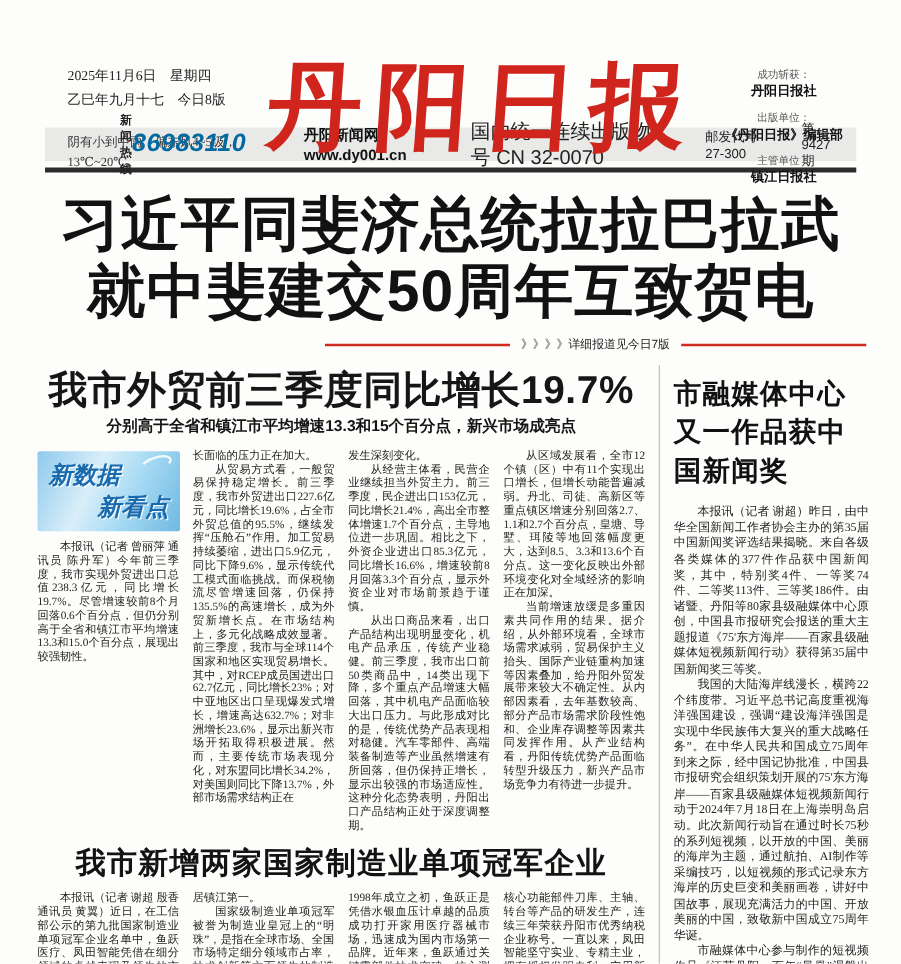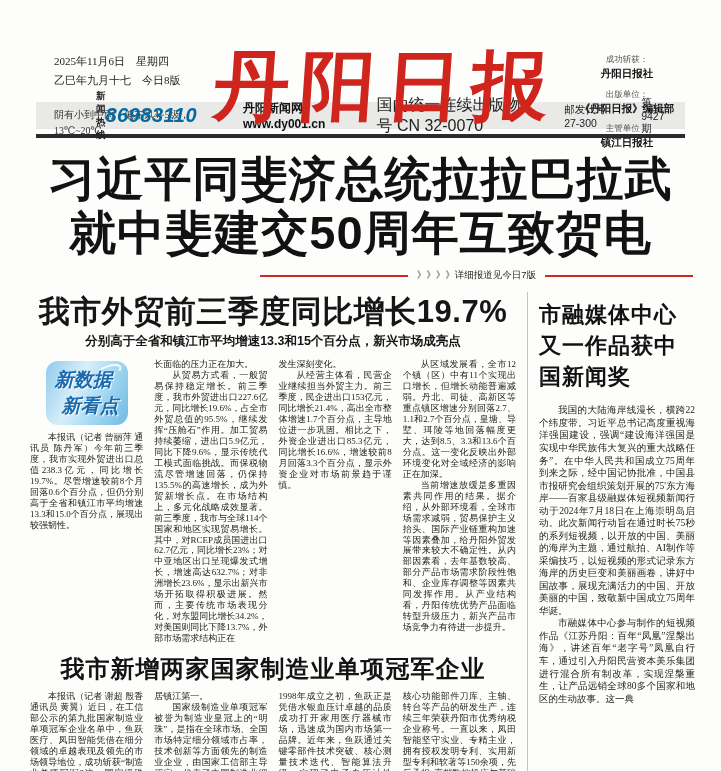--- a/index.html
+++ b/index.html
@@ -66,22 +66,22 @@
   .trade-subhead {
     text-align:center; font-size:12.5px; font-weight:bold; color:#151515;
     font-family:"Liberation Sans","DejaVu Sans",sans-serif; margin-bottom:9px;
   }
   .cols { display:flex; gap:11px; }
   .col { flex:1; min-width:0; text-align:justify; }
   .col p { margin:0; text-indent:2em; font-size:9px; line-height:1.22; color:#222; }
   .col p.cont { text-indent:0; }
   
   .badge {
-    width:82px; height:64px; margin:2px auto 7px auto; position:relative;
-    border-radius:12px; overflow:hidden;
+    width:114px; height:64px; margin:2px auto 7px auto; position:relative;
+    border-radius:2px; overflow:hidden;
     background:linear-gradient(115deg,#8ecaec 0%,#d9eef9 38%,#aadcf4 62%,#6fb9e2 100%);
     font-family:"Liberation Sans","DejaVu Sans",sans-serif;
     font-style:italic; font-weight:bold; color:#1a6aae;
     text-shadow:1px 1px 0 rgba(255,255,255,0.9);
   }
   .badge .l1 { position:absolute; top:6px; left:9px; font-size:19px; }
   .badge .l2 { position:absolute; bottom:6px; right:9px; font-size:19px; }
   .badge .swoosh { position:absolute; right:6px; top:4px; width:26px; height:12px; border:2px solid #ffffff; border-radius:50%; border-left-color:transparent; border-bottom-color:transparent; transform:rotate(-18deg); opacity:0.85; }
   
   .champion { margin-top:11px; }
@@ -164,20 +164,21 @@
             </div>
             <p>本报讯（记者 曾丽萍 通讯员 陈丹军）今年前三季度，我市实现外贸进出口总值238.3亿元，同比增长19.7%。尽管增速较前8个月回落0.6个百分点，但仍分别高于全省和镇江市平均增速13.3和15.0个百分点，展现出较强韧性。</p>
           </div>
           <div class="col">
             <p class="cont">长面临的压力正在加大。</p>
             <p>从贸易方式看，一般贸易保持稳定增长。前三季度，我市外贸进出口227.6亿元，同比增长19.6%，占全市外贸总值的95.5%，继续发挥“压舱石”作用。加工贸易持续萎缩，进出口5.9亿元，同比下降9.6%，显示传统代工模式面临挑战。而保税物流尽管增速回落，仍保持135.5%的高速增长，成为外贸新增长点。在市场结构上，多元化战略成效显著。前三季度，我市与全球114个国家和地区实现贸易增长。其中，对RCEP成员国进出口62.7亿元，同比增长23%；对中亚地区出口呈现爆发式增长，增速高达632.7%；对非洲增长23.6%，显示出新兴市场开拓取得积极进展。然而，主要传统市场表现分化，对东盟同比增长34.2%，对美国则同比下降13.7%，外部市场需求结构正在</p>
           </div>
           <div class="col">
             <p class="cont">发生深刻变化。</p>
             <p>从经营主体看，民营企业继续担当外贸主力。前三季度，民企进出口153亿元，同比增长21.4%，高出全市整体增速1.7个百分点，主导地位进一步巩固。相比之下，外资企业进出口85.3亿元，同比增长16.6%，增速较前8月回落3.3个百分点，显示外资企业对市场前景趋于谨慎。</p>
+            <p>从出口商品来看，出口产品结构出现明显变化，机电产品承压，传统产业稳健。前三季度，我市出口前50类商品中，14类出现下降，多个重点产品增速大幅回落，其中机电产品面临较大出口压力。与此形成对比的是，传统优势产品表现相对稳健。汽车零部件、高端装备制造等产业虽然增速有所回落，但仍保持正增长，显示出较强的市场适应性。这种分化态势表明，丹阳出口产品结构正处于深度调整期。</p>
           </div>
           <div class="col">
             <p>从区域发展看，全市12个镇（区）中有11个实现出口增长，但增长动能普遍减弱。丹北、司徒、高新区等重点镇区增速分别回落2.7、1.1和2.7个百分点，皇塘、导墅、珥陵等地回落幅度更大，达到8.5、3.3和13.6个百分点。这一变化反映出外部环境变化对全域经济的影响正在加深。</p>
             <p>当前增速放缓是多重因素共同作用的结果。据介绍，从外部环境看，全球市场需求减弱，贸易保护主义抬头、国际产业链重构加速等因素叠加，给丹阳外贸发展带来较大不确定性。从内部因素看，去年基数较高、部分产品市场需求阶段性饱和、企业库存调整等因素共同发挥作用。从产业结构看，丹阳传统优势产品面临转型升级压力，新兴产品市场竞争力有待进一步提升。</p>
           </div>
         </div>
       </section>
 
       <section class="champion">
         <h2 class="champion-headline">我市新增两家国家制造业单项冠军企业</h2>
@@ -196,18 +197,19 @@
           </div>
           <div class="col">
             <p class="cont">核心功能部件刀库、主轴、转台等产品的研发生产，连续三年荣获丹阳市优秀纳税企业称号。一直以来，凤田智能坚守实业、专精主业，拥有授权发明专利、实用新型专利和软著等150余项，先后承担“高档数控机床与基础制造装备”国家科技重大专项、工信部产业基础再造和制造业高质量发展专项任务，也成为工信部工业母机产业投资基金成立以来，战略投资的首家公司。</p>
           </div>
         </div>
       </section>
     </div>
 
     <aside class="right-zone">
       <h2 class="award-headline">市融媒体中心又一作品获中国新闻奖</h2>
+      <p>本报讯（记者 谢超）昨日，由中华全国新闻工作者协会主办的第35届中国新闻奖评选结果揭晓。来自各级各类媒体的377件作品获中国新闻奖，其中，特别奖4件、一等奖74件、二等奖113件、三等奖186件。由诸暨、丹阳等80家县级融媒体中心原创，中国县市报研究会报送的重大主题报道《75'东方海岸——百家县级融媒体短视频新闻行动》获得第35届中国新闻奖三等奖。</p>
       <p>我国的大陆海岸线漫长，横跨22个纬度带。习近平总书记高度重视海洋强国建设，强调“建设海洋强国是实现中华民族伟大复兴的重大战略任务”。在中华人民共和国成立75周年到来之际，经中国记协批准，中国县市报研究会组织策划开展的75'东方海岸——百家县级融媒体短视频新闻行动于2024年7月18日在上海崇明岛启动。此次新闻行动旨在通过时长75秒的系列短视频，以开放的中国、美丽的海岸为主题，通过航拍、AI制作等采编技巧，以短视频的形式记录东方海岸的历史巨变和美丽画卷，讲好中国故事，展现充满活力的中国、开放美丽的中国，致敬新中国成立75周年华诞。</p>
       <p>市融媒体中心参与制作的短视频作品《江苏丹阳：百年“凤凰”涅槃出海》，讲述百年“老字号”凤凰自行车，通过引入丹阳民营资本美乐集团进行混合所有制改革，实现涅槃重生，让产品远销全球80多个国家和地区的生动故事。这一典</p>
     </aside>
 
   </div>
 </div>
 
 </body></html>

